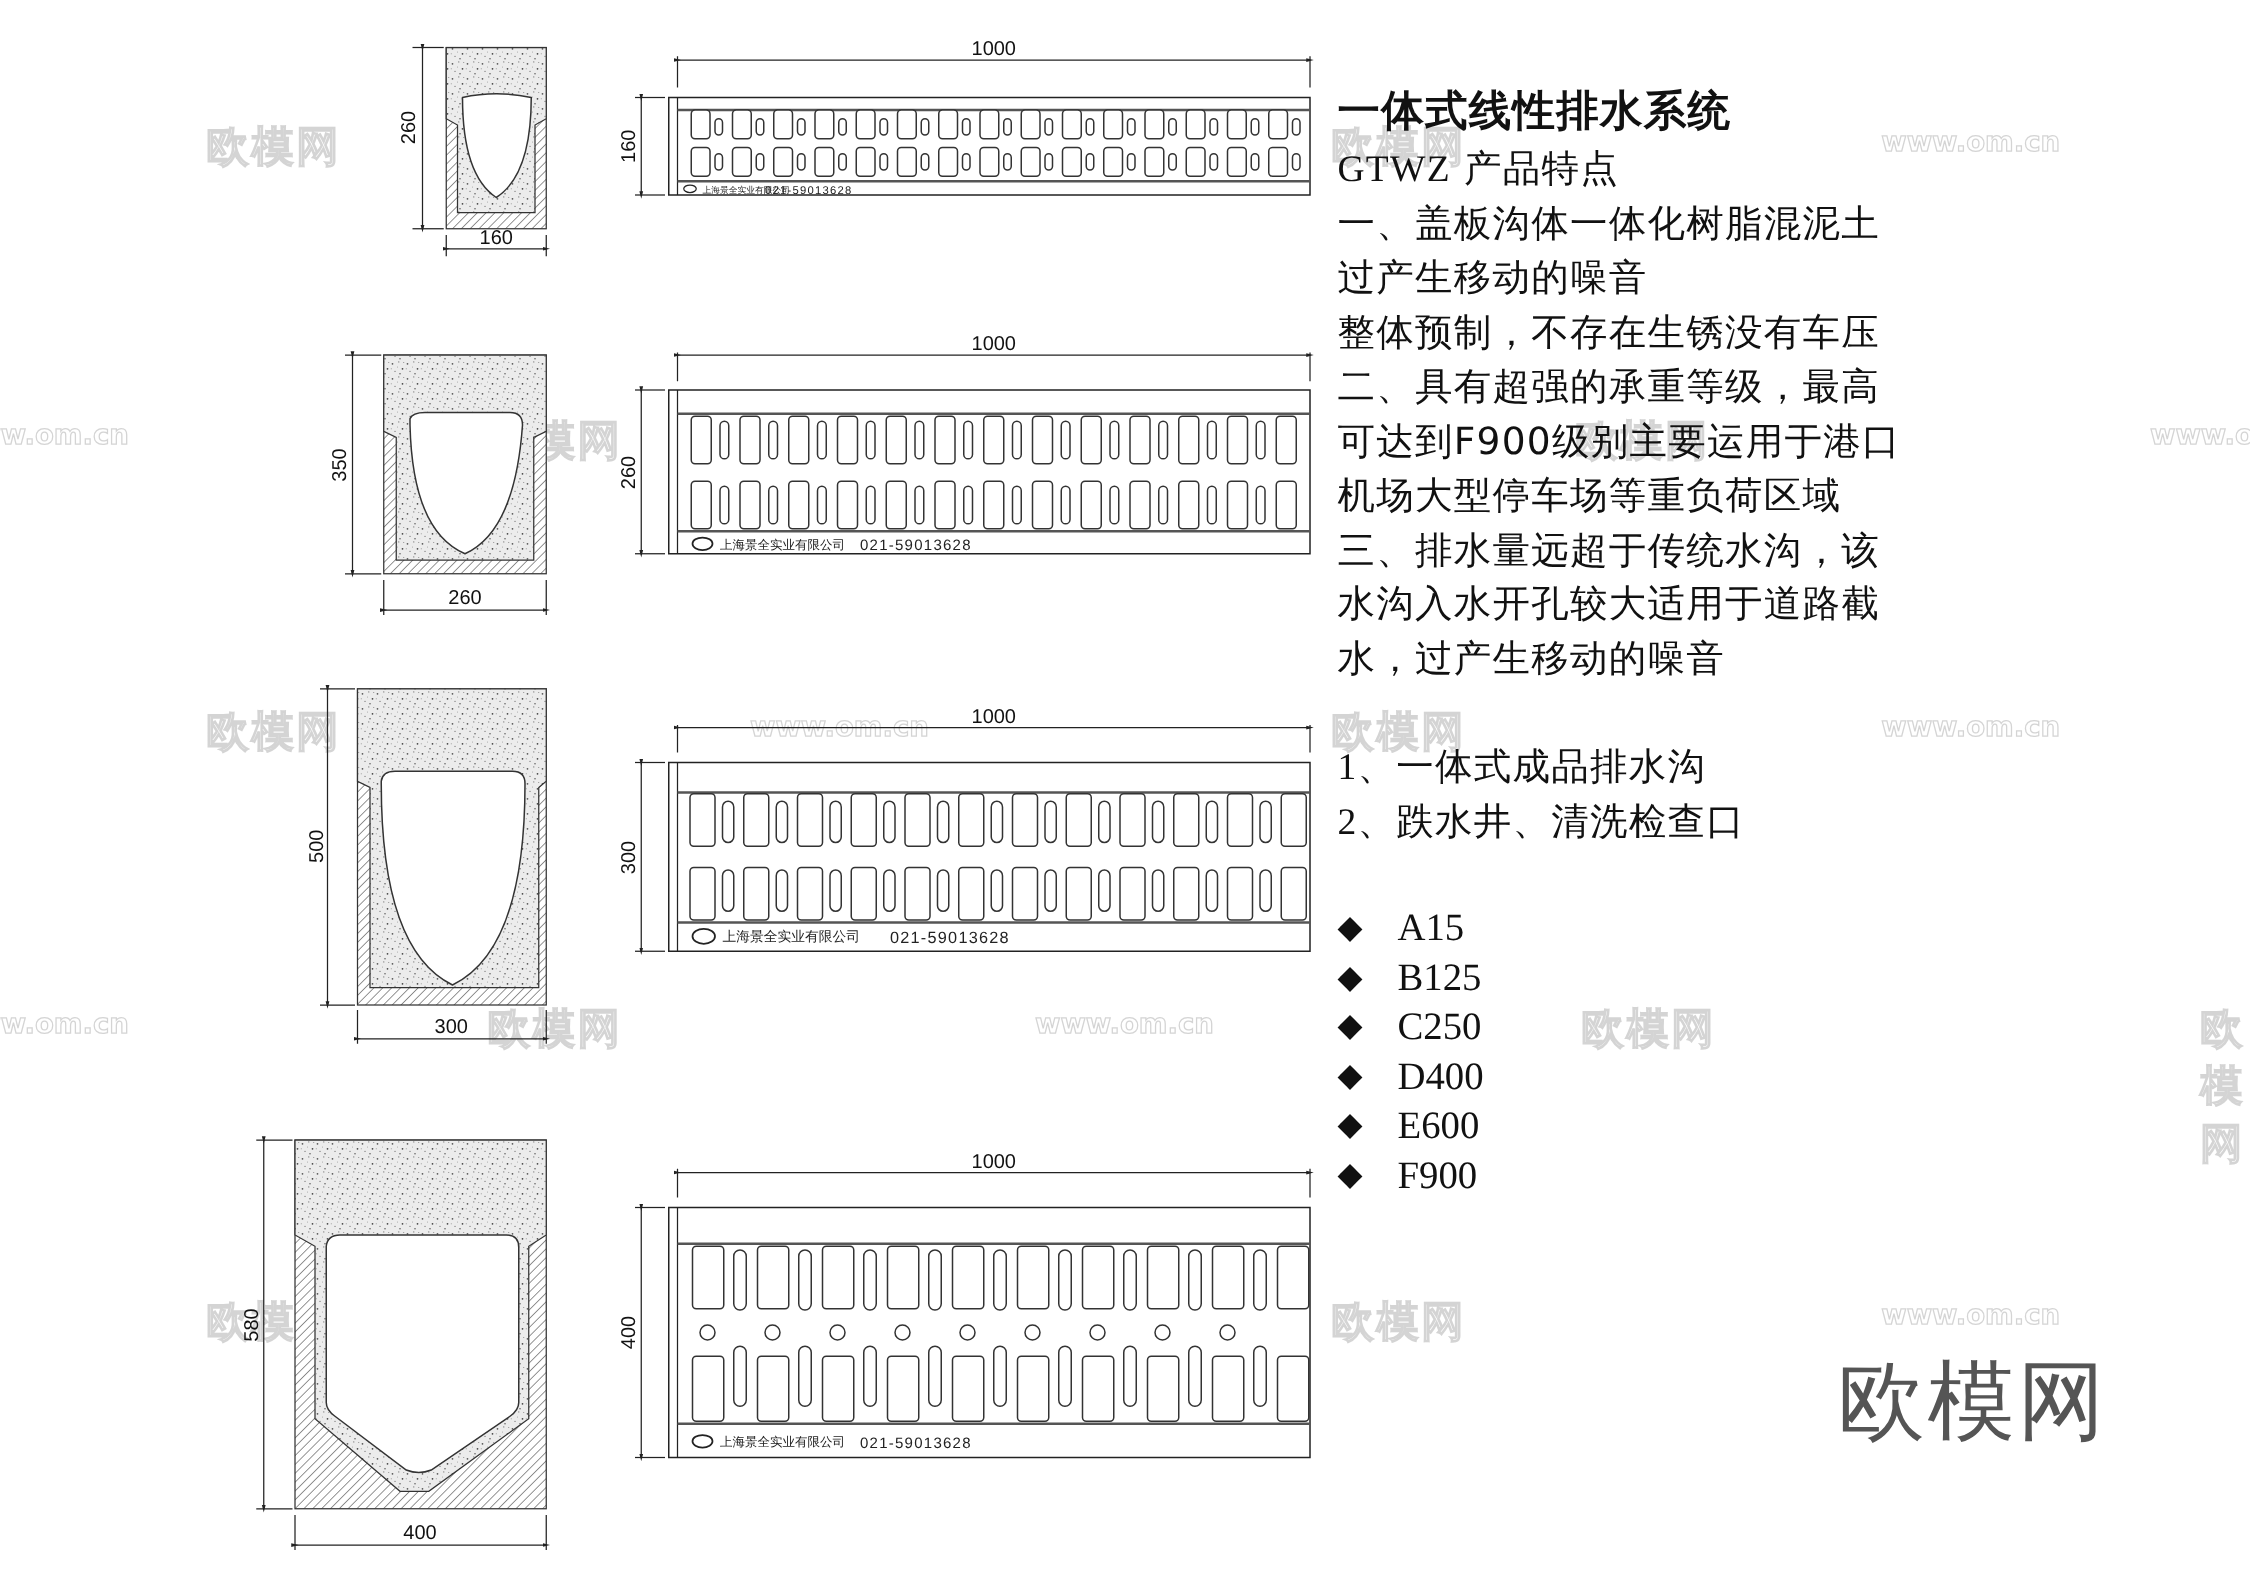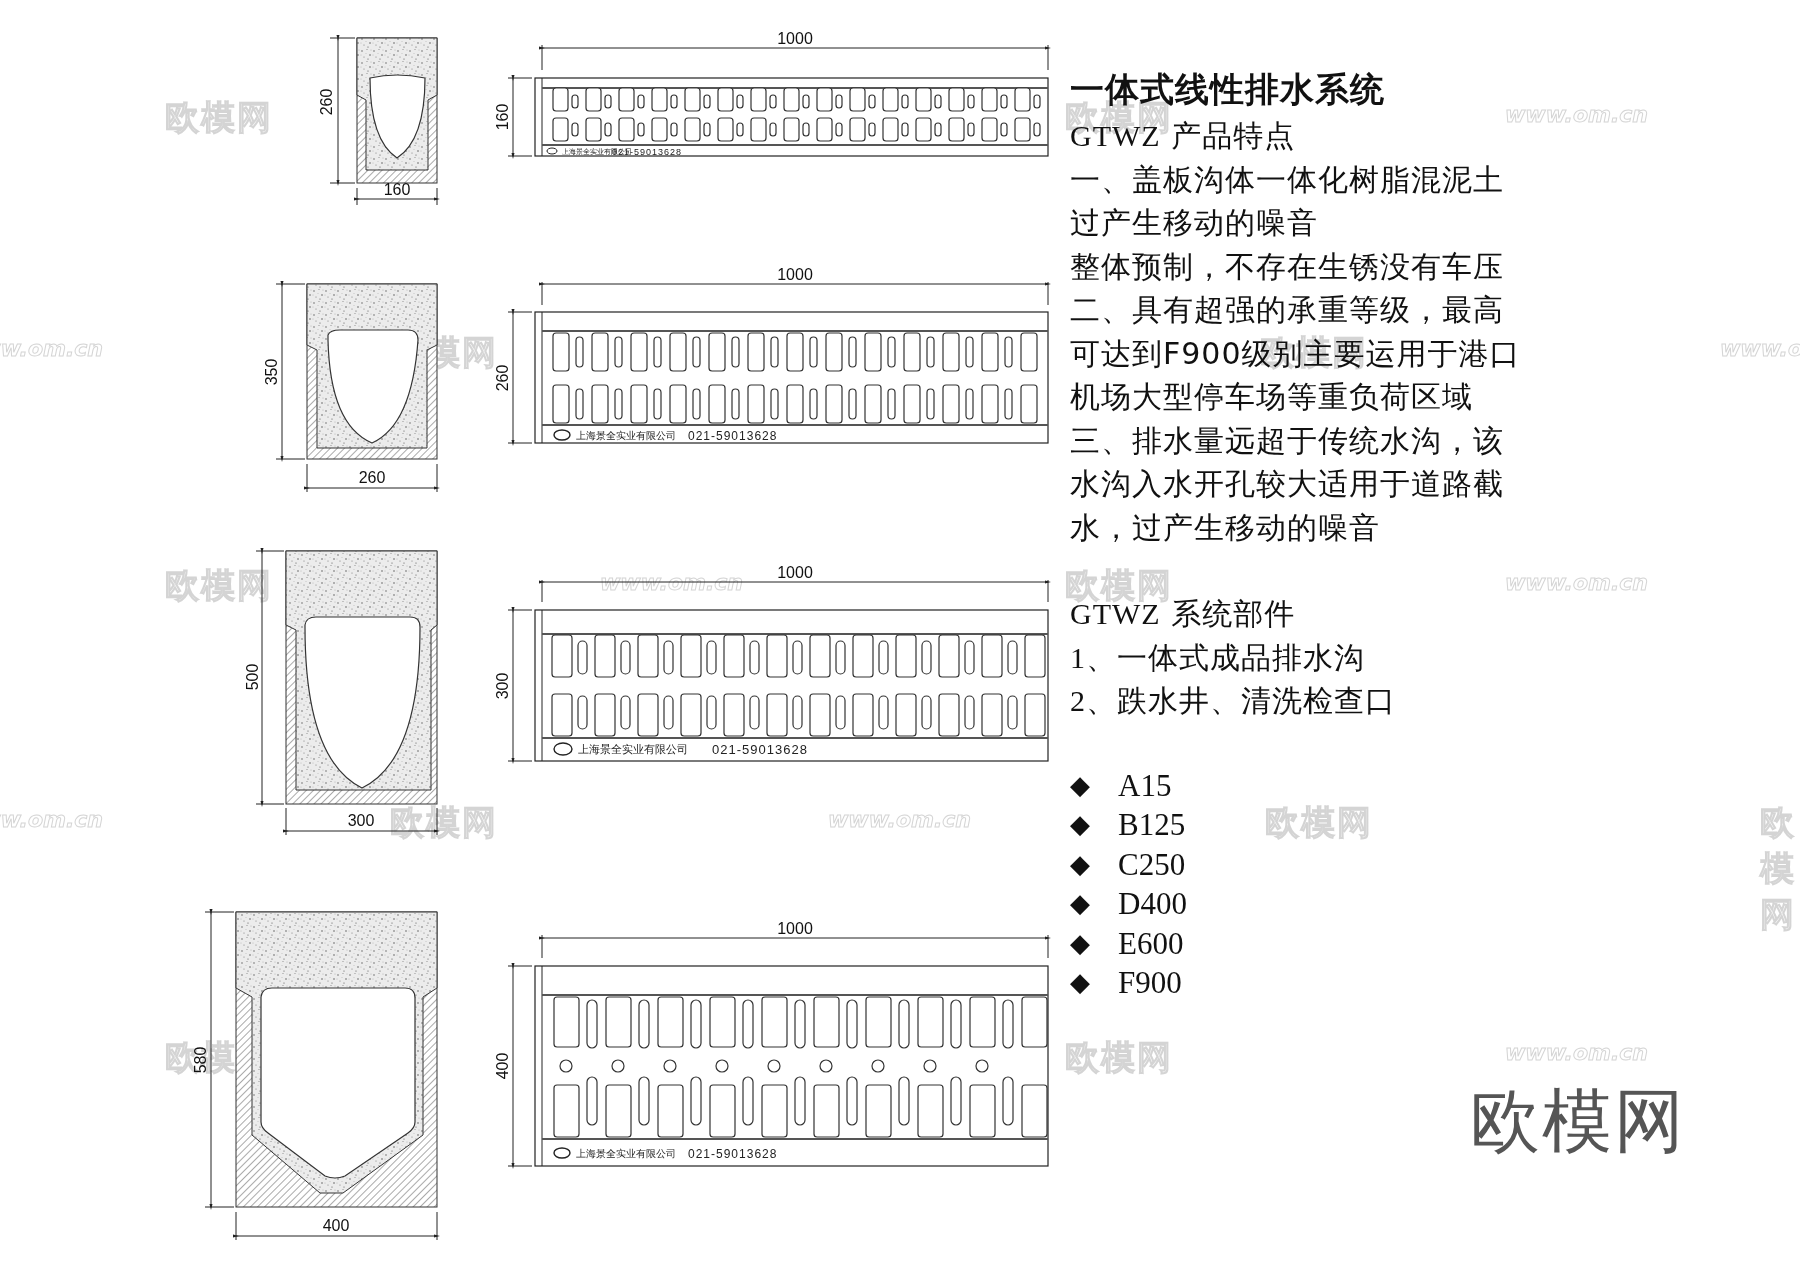--- a/index.html
+++ b/index.html
@@ -10,21 +10,21 @@
   .phone { font-family:"Liberation Sans", sans-serif; font-size:12px; fill:#222; letter-spacing:1px; }
   .text-panel { position:absolute; left:1070px; top:64px; width:560px; }
   .title { font-family:"DejaVu Sans", sans-serif; font-weight:bold; font-size:34px; line-height:50px; margin:0; letter-spacing:1px; }
   .line { font-family:"DejaVu Sans", sans-serif; font-size:30px; line-height:43.5px; white-space:nowrap; letter-spacing:1px; }
   .latin { font-family:"Liberation Serif", serif;margin-top:40px; }
   .gap { height:43px; }
   .grade { font-family:"Liberation Serif", serif; font-size:31px; line-height:39.5px; display:flex; align-items:center; }
   .diamond { display:inline-block; width:28px; font-size:26px; margin-right:20px; }
   .wm { position:absolute; color:rgba(200,200,200,0.55); font-family:"DejaVu Sans", sans-serif; pointer-events:none; }
   .wm-cn { font-size:34px; font-weight:bold; letter-spacing:2px; -webkit-text-stroke:1px rgba(170,170,170,0.5); color:rgba(255,255,255,0.2); }
-  .wm-url { font-size:22px; font-weight:bold; -webkit-text-stroke:1px rgba(170,170,170,0.5); color:rgba(255,255,255,0.2);font-style:italic; }
+  .wm-url { font-size:22px; font-weight:bold; -webkit-text-stroke:1px rgba(170,170,170,0.5); color:rgba(255,255,255,0.2); }
   .logo-big { position:absolute; left:1470px; top:1075px; font-size:70px; color:#555; font-family:"DejaVu Sans", sans-serif; letter-spacing:2px; }
 </style>
 </head>
 <body>
 
 <div class="wm wm-cn" style="left:165px;top:95px;">欧模网</div>
 <div class="wm wm-cn" style="left:1065px;top:95px;">欧模网</div>
 <div class="wm wm-url" style="left:1505px;top:102px;">www.om.cn</div>
 <div class="wm wm-url" style="left:-40px;top:336px;">www.om.cn</div>
 <div class="wm wm-cn" style="left:390px;top:330px;">欧模网</div>
@@ -420,24 +420,20 @@
   <div class="line">整体预制，不存在生锈没有车压</div>
   <div class="line">二、具有超强的承重等级，最高</div>
   <div class="line">可达到F900级别主要运用于港口</div>
   <div class="line">机场大型停车场等重负荷区域</div>
   <div class="line">三、排水量远超于传统水沟，该</div>
   <div class="line">水沟入水开孔较大适用于道路截</div>
   <div class="line">水，过产生移动的噪音</div>
 
   <div class="gap"></div>
 
-  <div class="line">
-    <span class="latin">GTWZ</span>
-    <span>系统部件</span>
-  </div>
   <div class="line"><span class="latin">1、</span><span>一体式成品排水沟</span></div>
   <div class="line"><span class="latin">2、</span><span>跌水井、清洗检查口</span></div>
 
   <div class="gap"></div>
 
   <div class="grade">
       <span class="diamond">◆</span>
       <span>A15</span>
     </div>
   <div class="grade">

